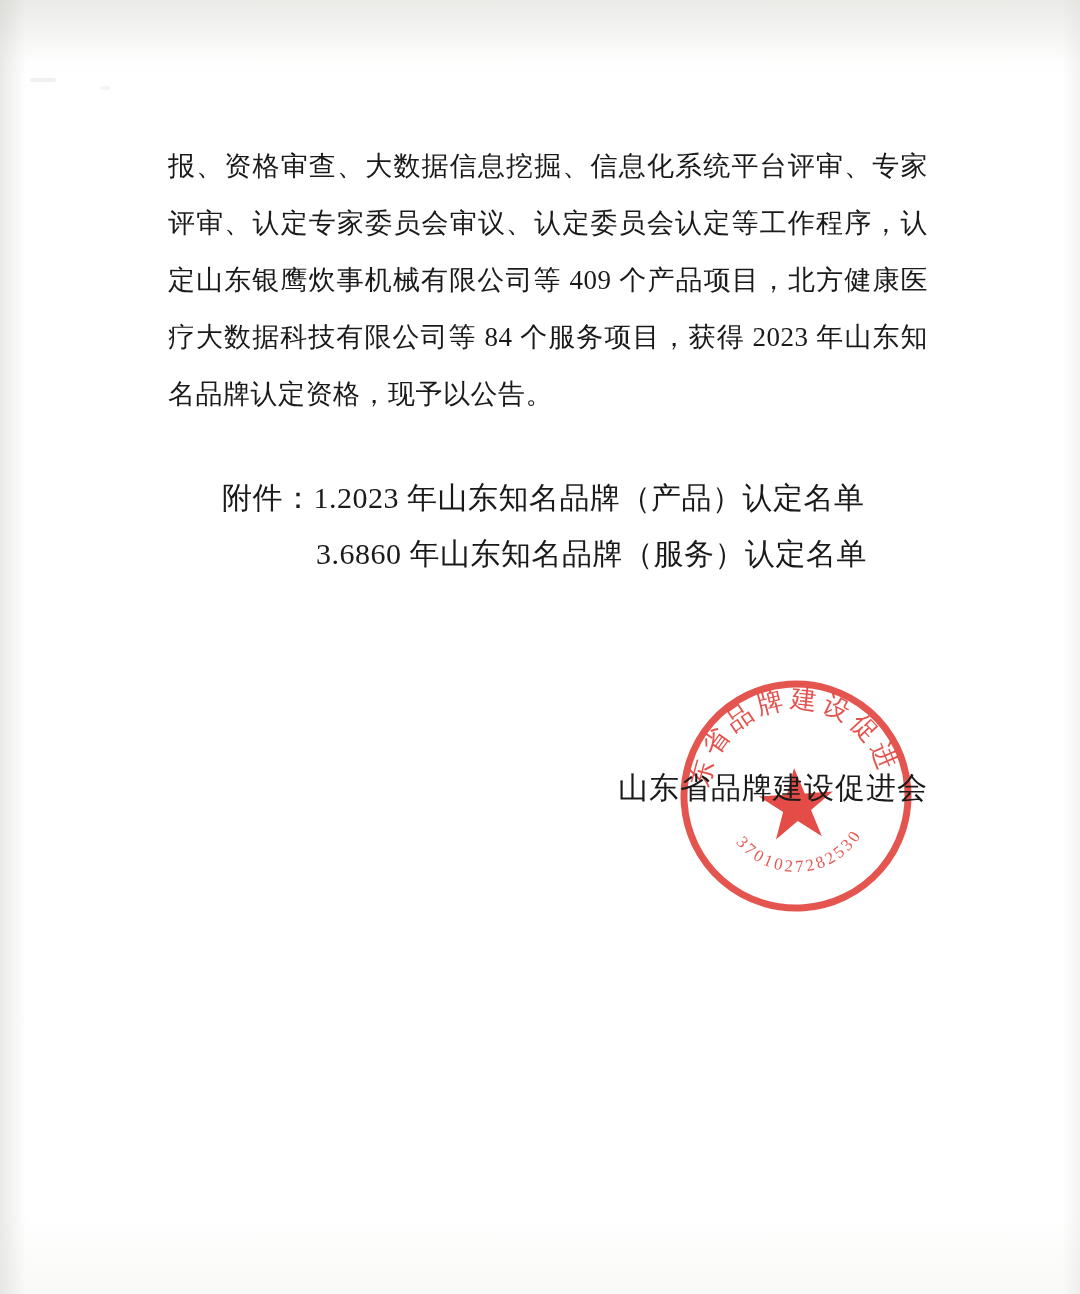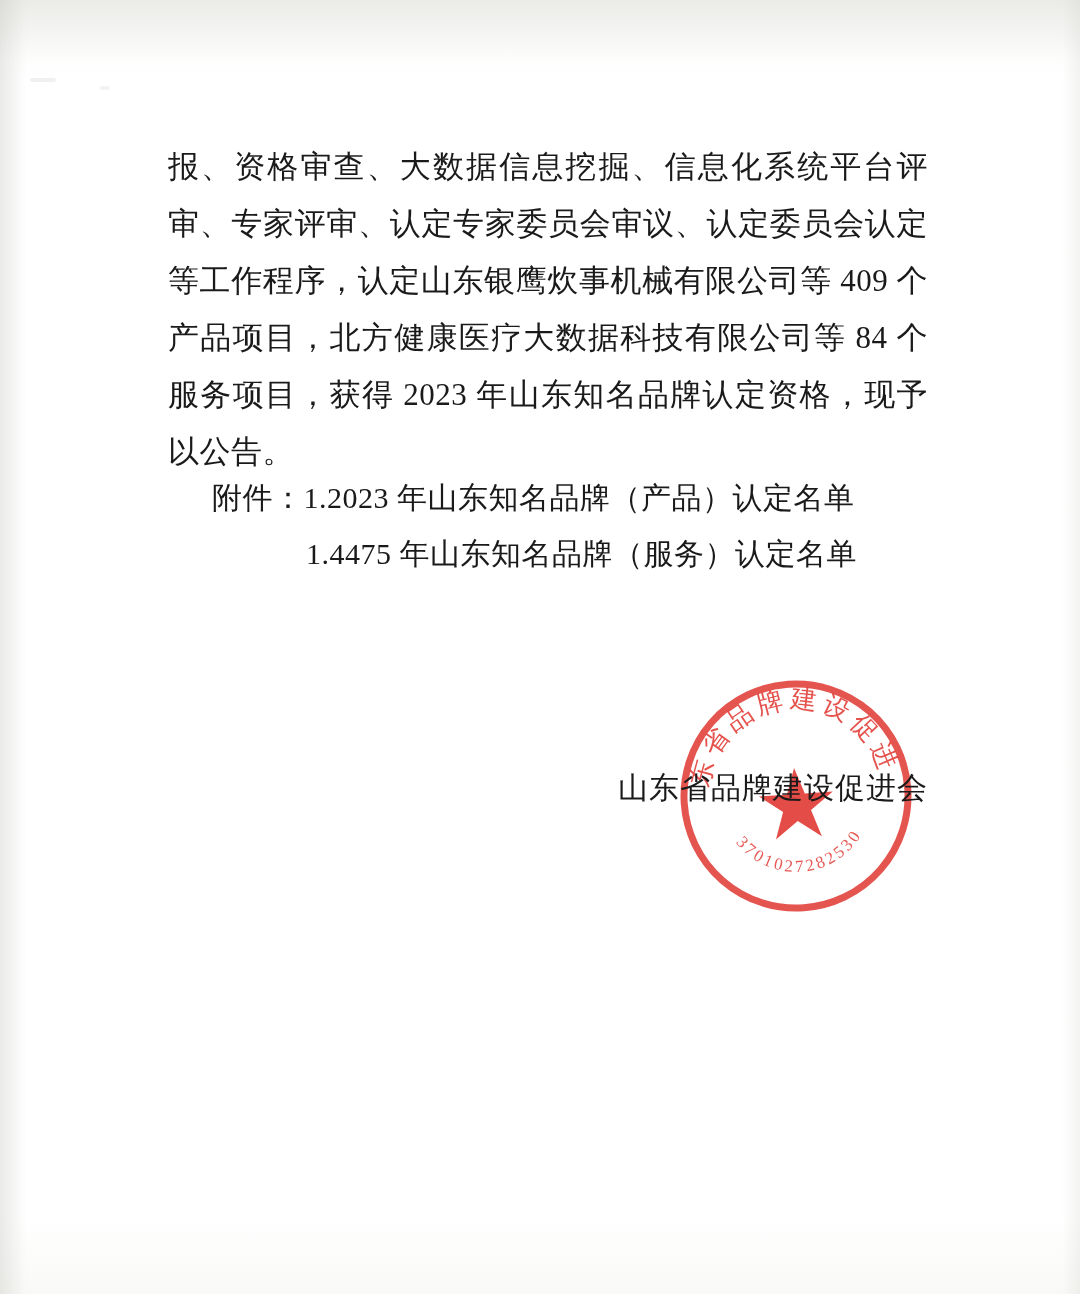--- a/index.html
+++ b/index.html
@@ -55,34 +55,34 @@
   .speck-a { left: 30px;  top: 78px;  width: 26px; height: 4px; border-radius: 2px; opacity: .45; }
   .speck-b { left: 100px; top: 86px;  width: 10px; height: 4px; border-radius: 2px; opacity: .35; }
 
   
   .doc-body {
     position: absolute;
     left: 168px;
     top: 138px;
     width: 760px;
     color: #1a1a1a;
-    font-size: 31px;
+    font-size: 27px;
     line-height: 57px;
     letter-spacing: 0.5px;
     text-align: justify;
     text-justify: inter-character;
   }
   .doc-body p {
     margin: 0;
   }
 
   
   .attachments {
     position: absolute;
-    left: 212px;
+    left: 222px;
     top: 470px;
     width: 720px;
     color: #1a1a1a;
     font-size: 30px;
     line-height: 56px;
     letter-spacing: 0.5px;
   }
   .attachments .att-line {
     white-space: nowrap;
   }
@@ -133,21 +133,21 @@
   <div class="scan-edge-right"></div>
   <div class="scan-speck speck-a"></div>
   <div class="scan-speck speck-b"></div>
 
   <div class="doc-body">
     <p>报、资格审查、大数据信息挖掘、信息化系统平台评审、专家评审、认定专家委员会审议、认定委员会认定等工作程序，认定山东银鹰炊事机械有限公司等 409 个产品项目，北方健康医疗大数据科技有限公司等 84 个服务项目，获得 2023 年山东知名品牌认定资格，现予以公告。</p>
   </div>
 
   <div class="attachments">
     <div class="att-line"><span>附件：</span><span>1.2023 年山东知名品牌（产品）认定名单</span></div>
-    <div class="att-line indented"><span>1.4475 年山东知名品牌（服务）认定名单</span></div>
+    <div class="att-line indented"><span>3.6860 年山东知名品牌（服务）认定名单</span></div>
   </div>
 
   <div class="seal">
     <svg viewBox="0 0 240 240" xmlns="http://www.w3.org/2000/svg" aria-hidden="true">
       <circle cx="120" cy="120" r="112" fill="none" stroke="#e0322c" stroke-width="7" opacity="0.9"></circle>
       <path id="sealTopArc" d="M 32 120 A 88 88 0 0 1 208 120" fill="none"></path>
       <path id="sealBottomArc" d="M 44 120 A 76 76 0 0 0 196 120" fill="none"></path>
       <text class="seal-text" font-size="26" letter-spacing="5" opacity="0.92">
         <textPath href="#sealTopArc" startOffset="50%" text-anchor="middle">山东省品牌建设促进会</textPath>
       </text>

